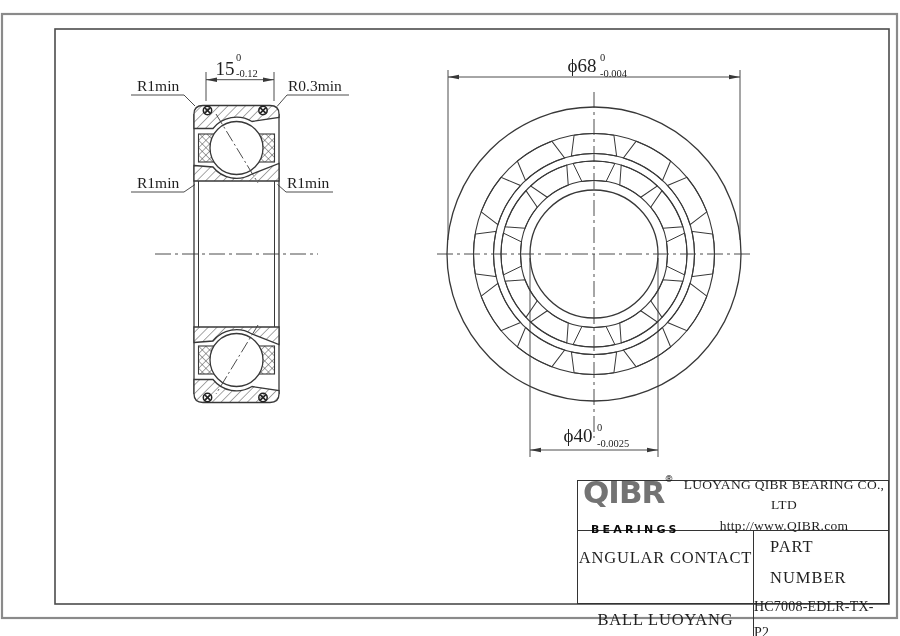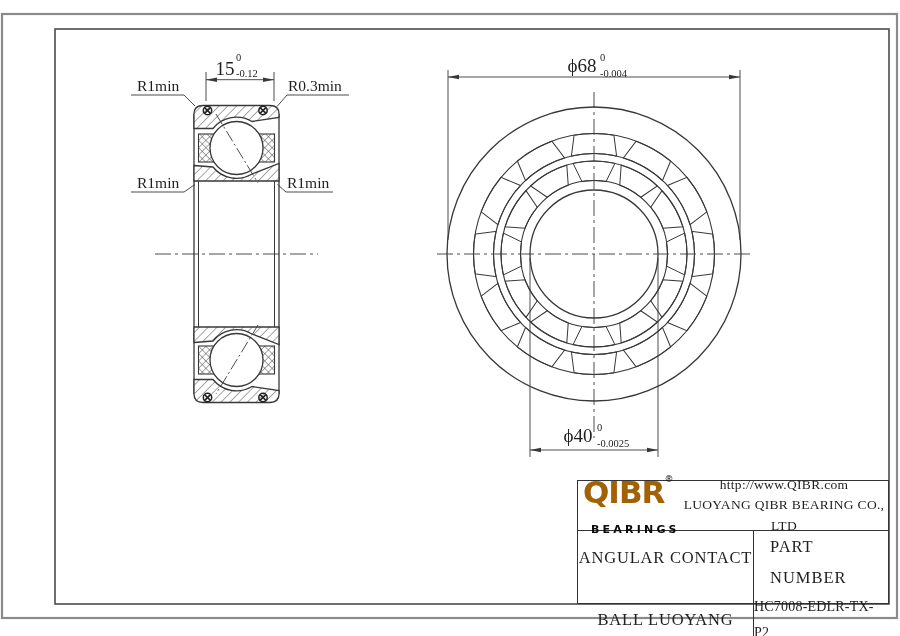--- a/index.html
+++ b/index.html
@@ -7,21 +7,21 @@
           font-family:"Liberation Serif", serif;text-decoration:underline;}
   #draw{position:absolute;left:0;top:0;}
   .dimtxt{font-family:"Liberation Serif", serif;fill:#1f1f1f;}
   
   #titleblock{position:absolute;left:577px;top:480px;width:312px;height:124px;
     border:1.6px solid #333;box-sizing:border-box;display:flex;flex-direction:column;
     color:#1f1f1f;background:#fff;}
   #tb-row1{height:49px;display:flex;align-items:center;border-bottom:1.4px solid #333;}
   #tb-logo{width:102px;padding-left:5px;box-sizing:border-box;line-height:1;}
   #tb-logo .logotype{font-family:"DejaVu Sans", sans-serif;font-weight:bold;
-     font-size:31px;letter-spacing:-1px;color:#a16207;display:inline-block;}
+     font-size:31px;letter-spacing:-1px;color:#737373;display:inline-block;}
   #tb-logo .reg{font-family:"DejaVu Sans", sans-serif;font-size:9px;vertical-align:top;
      position:relative;top:-2px;color:#0a0a0a;}
   #tb-logo .subtype{font-family:"DejaVu Sans", sans-serif;font-weight:bold;font-size:11px;
      letter-spacing:3.2px;color:#0a0a0a;margin-top:16px;margin-left:8px;}
   #tb-company{flex:1;text-align:center;font-size:13.5px;line-height:1.5;letter-spacing:0.3px;}
   #tb-row2{flex:1;display:flex;}
   #tb-product{width:176px;box-sizing:border-box;border-right:1.4px solid #333;
      display:flex;flex-direction:column;align-items:center;justify-content:center;
      font-size:16.5px;line-height:1.8;letter-spacing:0.8px;gap:32px;}
   #tb-part{flex:1;display:flex;flex-direction:column;align-items:center;justify-content:center;
@@ -196,22 +196,22 @@
   </g>
 </svg>
 
 <div id="titleblock">
   <div id="tb-row1">
     <div id="tb-logo">
       <span class="logotype">QIBR</span><span class="reg">®</span>
       <div class="subtype">BEARINGS</div>
     </div>
     <div id="tb-company">
+      <div>LUOYANG QIBR BEARING CO., LTD</div>
       <div>http://www.QIBR.com</div>
-      <div>LUOYANG QIBR BEARING CO., LTD</div>
     </div>
   </div>
   <div id="tb-row2">
     <div id="tb-product">
       <div>ANGULAR CONTACT</div>
       <div>BALL LUOYANG</div>
     </div>
     <div id="tb-part">
       <div class="pn-label">PART NUMBER</div>
       <div class="pn-value">HC7008-EDLR-TX-P2</div>

